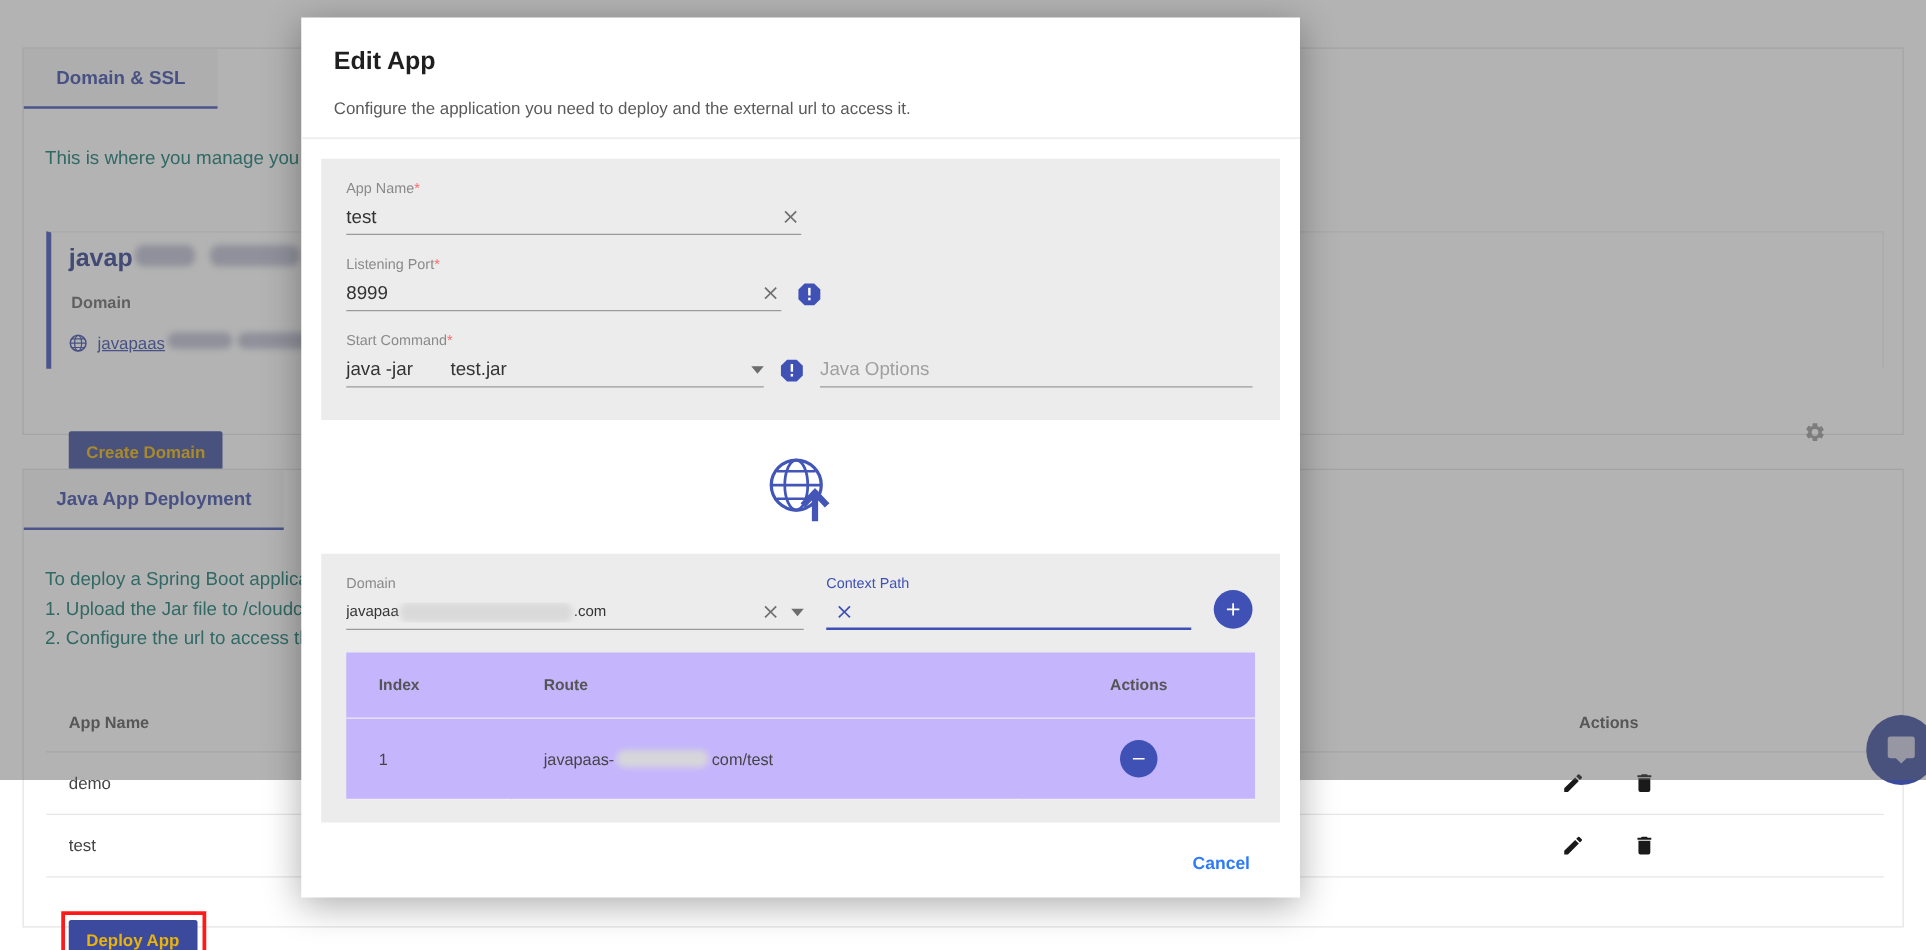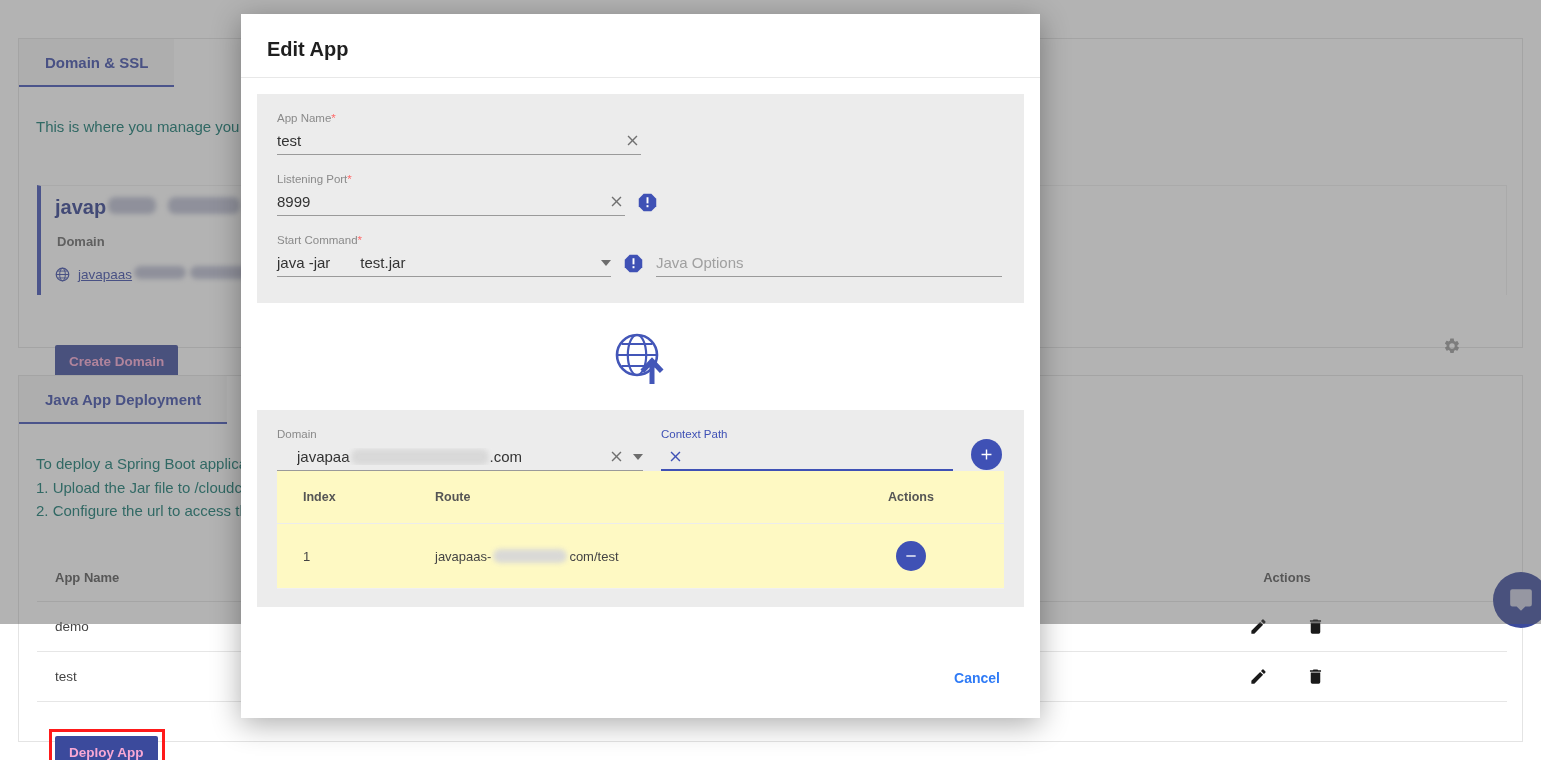--- a/index.html
+++ b/index.html
@@ -66,21 +66,21 @@
     font-size: 13.5px; color: #3b4ba8;
     text-decoration: underline;
     display: flex; align-items: baseline;
   }
   .gear-icon-bg {
     position: absolute; left: 1424px; top: 250px;
     width: 18px; height: 18px; opacity: .85;
   }
 
   .btn-primary-dark {
-    background: #3b4a9c; color: #f9a8d4; border: none;
+    background: #3b4a9c; color: #eab308; border: none;
     font-size: 13.5px; font-weight: bold;
     padding: 9px 14px; cursor: pointer;
     font-family: inherit;
     border-radius: 2px;
   }
   .create-domain-btn { position: absolute; left: 36px; top: 258px; }
 
   
   .app-table { position: absolute; left: 18px; top: 130px; width: 1470px; }
   .app-table table { width: 100%; border-collapse: collapse; }
@@ -179,21 +179,21 @@
     font-size: 15px; color: #333; flex: none; margin-right: 30px;
     white-space: nowrap;
   }
 
   .globe-divider {
     display: flex; justify-content: center; align-items: center;
     padding: 29px 0 26px 0;
   }
   .globe-big { width: 54px; height: 52px; }
 
-  .route-table-wrap { background: #fef9c3; }
+  .route-table-wrap { background: #c4b5fd; margin-top: 18px; }
   .route-table { width: 100%; border-collapse: collapse; }
   .route-table th {
     text-align: left; font-size: 12.5px; color: #555; font-weight: bold;
     padding: 19px 0 19px 26px; border-bottom: 1px solid #ececec;
   }
   .route-table td {
     font-size: 13px; color: #444;
     padding: 17px 0 17px 26px; border-bottom: 1px solid #f0f0f0;
   }
   .rt-index { width: 132px; }
@@ -336,20 +336,21 @@
       </svg>
     </div>
   </div>
 
   <div class="overlay"></div>
 
   <div class="modal">
 
     <div class="modal-head">
       <div class="modal-title">Edit App</div>
+      <div class="modal-sub">Configure the application you need to deploy and the external url to access it.</div>
     </div>
 
     <div class="modal-body">
 
       <div class="form-box">
 
         <div class="field">
           <label class="field-label">
             <span>App Name</span><span class="req">*</span>
           </label>
@@ -415,21 +416,21 @@
         </svg>
       </div>
 
       <div class="form-box" style="padding-bottom:18px;">
         <div class="field" style="margin-bottom:0;">
           <div class="field-row" style="align-items:flex-end;gap:18px;">
 
             <div style="width:366px;">
               <label class="field-label">Domain</label>
               <div class="underline-input w-domain">
-                <span style="font-size:15px;color:#333;display:flex;align-items:flex-end;flex:1;white-space:nowrap;overflow:hidden;margin-left:20px;">
+                <span style="font-size:12px;color:#333;display:flex;align-items:flex-start;flex:1;white-space:nowrap;overflow:hidden;">
                   <span>javapaa</span>
                   <span class="redact redact-gray" style="width:138px;height:16px;margin:0 1px;"></span>
                   <span>.com</span>
                 </span>
                 <svg class="clear-x" viewBox="0 0 24 24">
                   <path fill="currentColor" d="M19 6.41L17.59 5 12 10.59 6.41 5 5 6.41 10.59 12 5 17.59 6.41 19 12 13.41 17.59 19 19 17.59 13.41 12z"></path>
                 </svg>
                 <span class="caret-down"></span>
               </div>
             </div>

